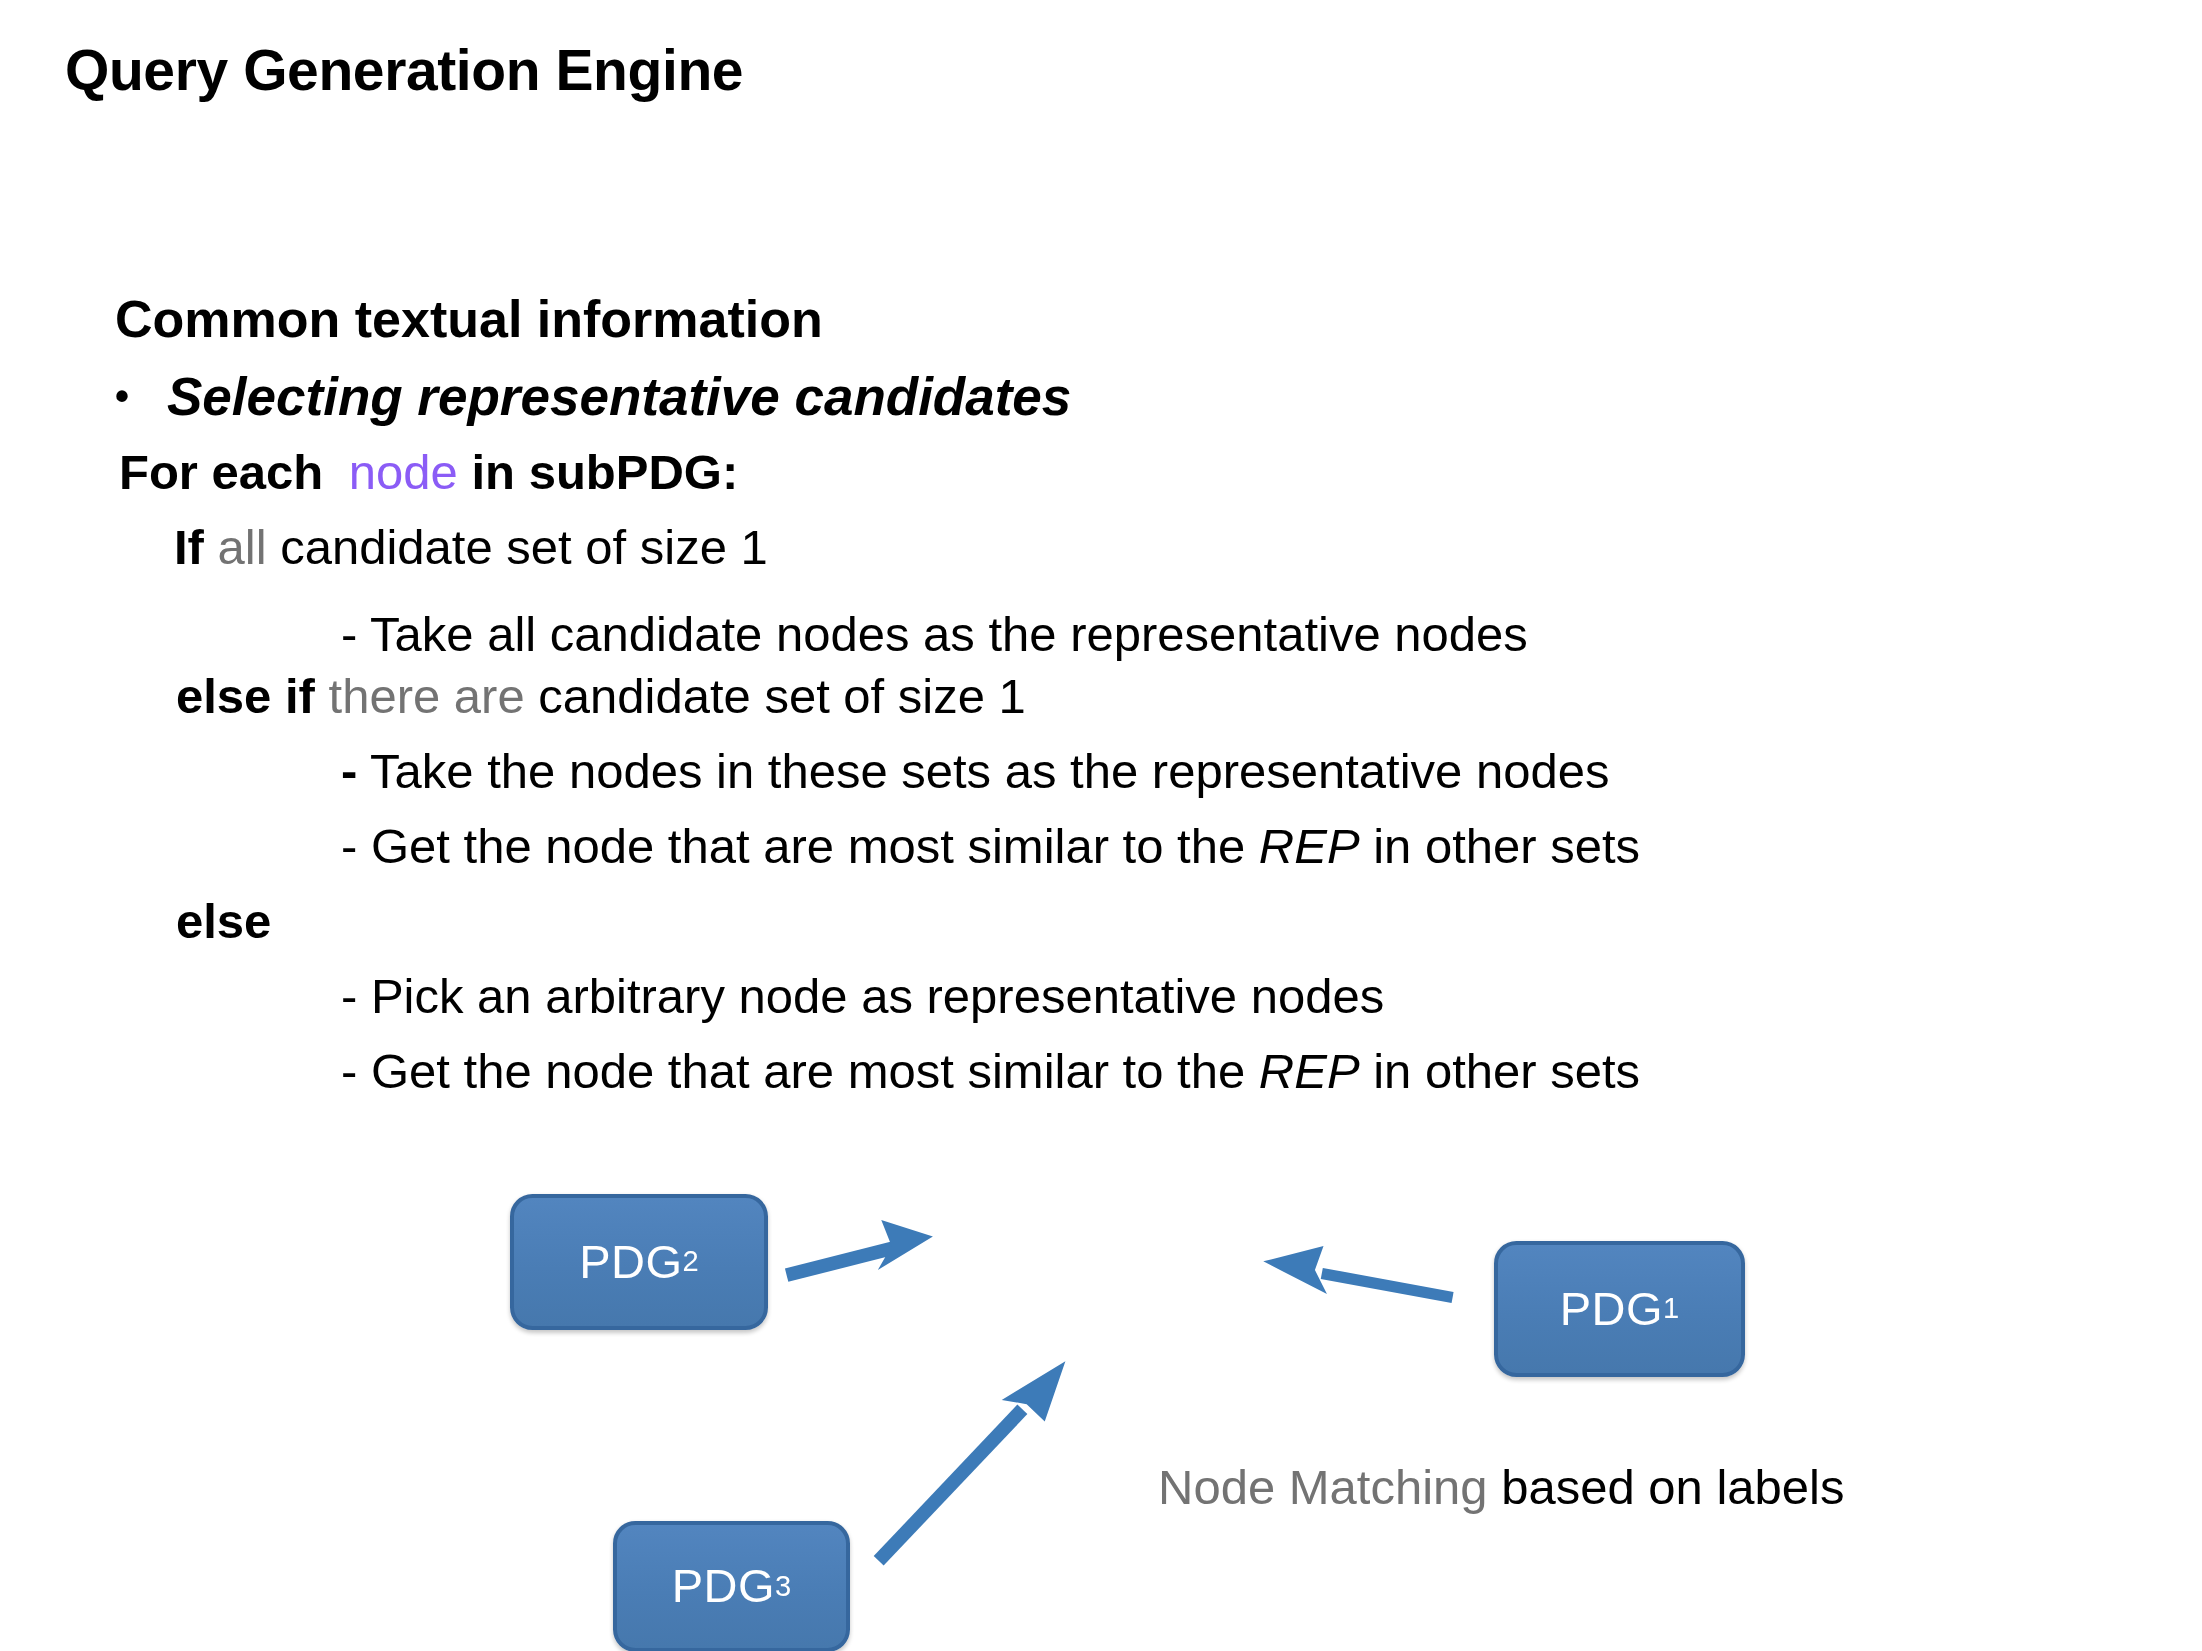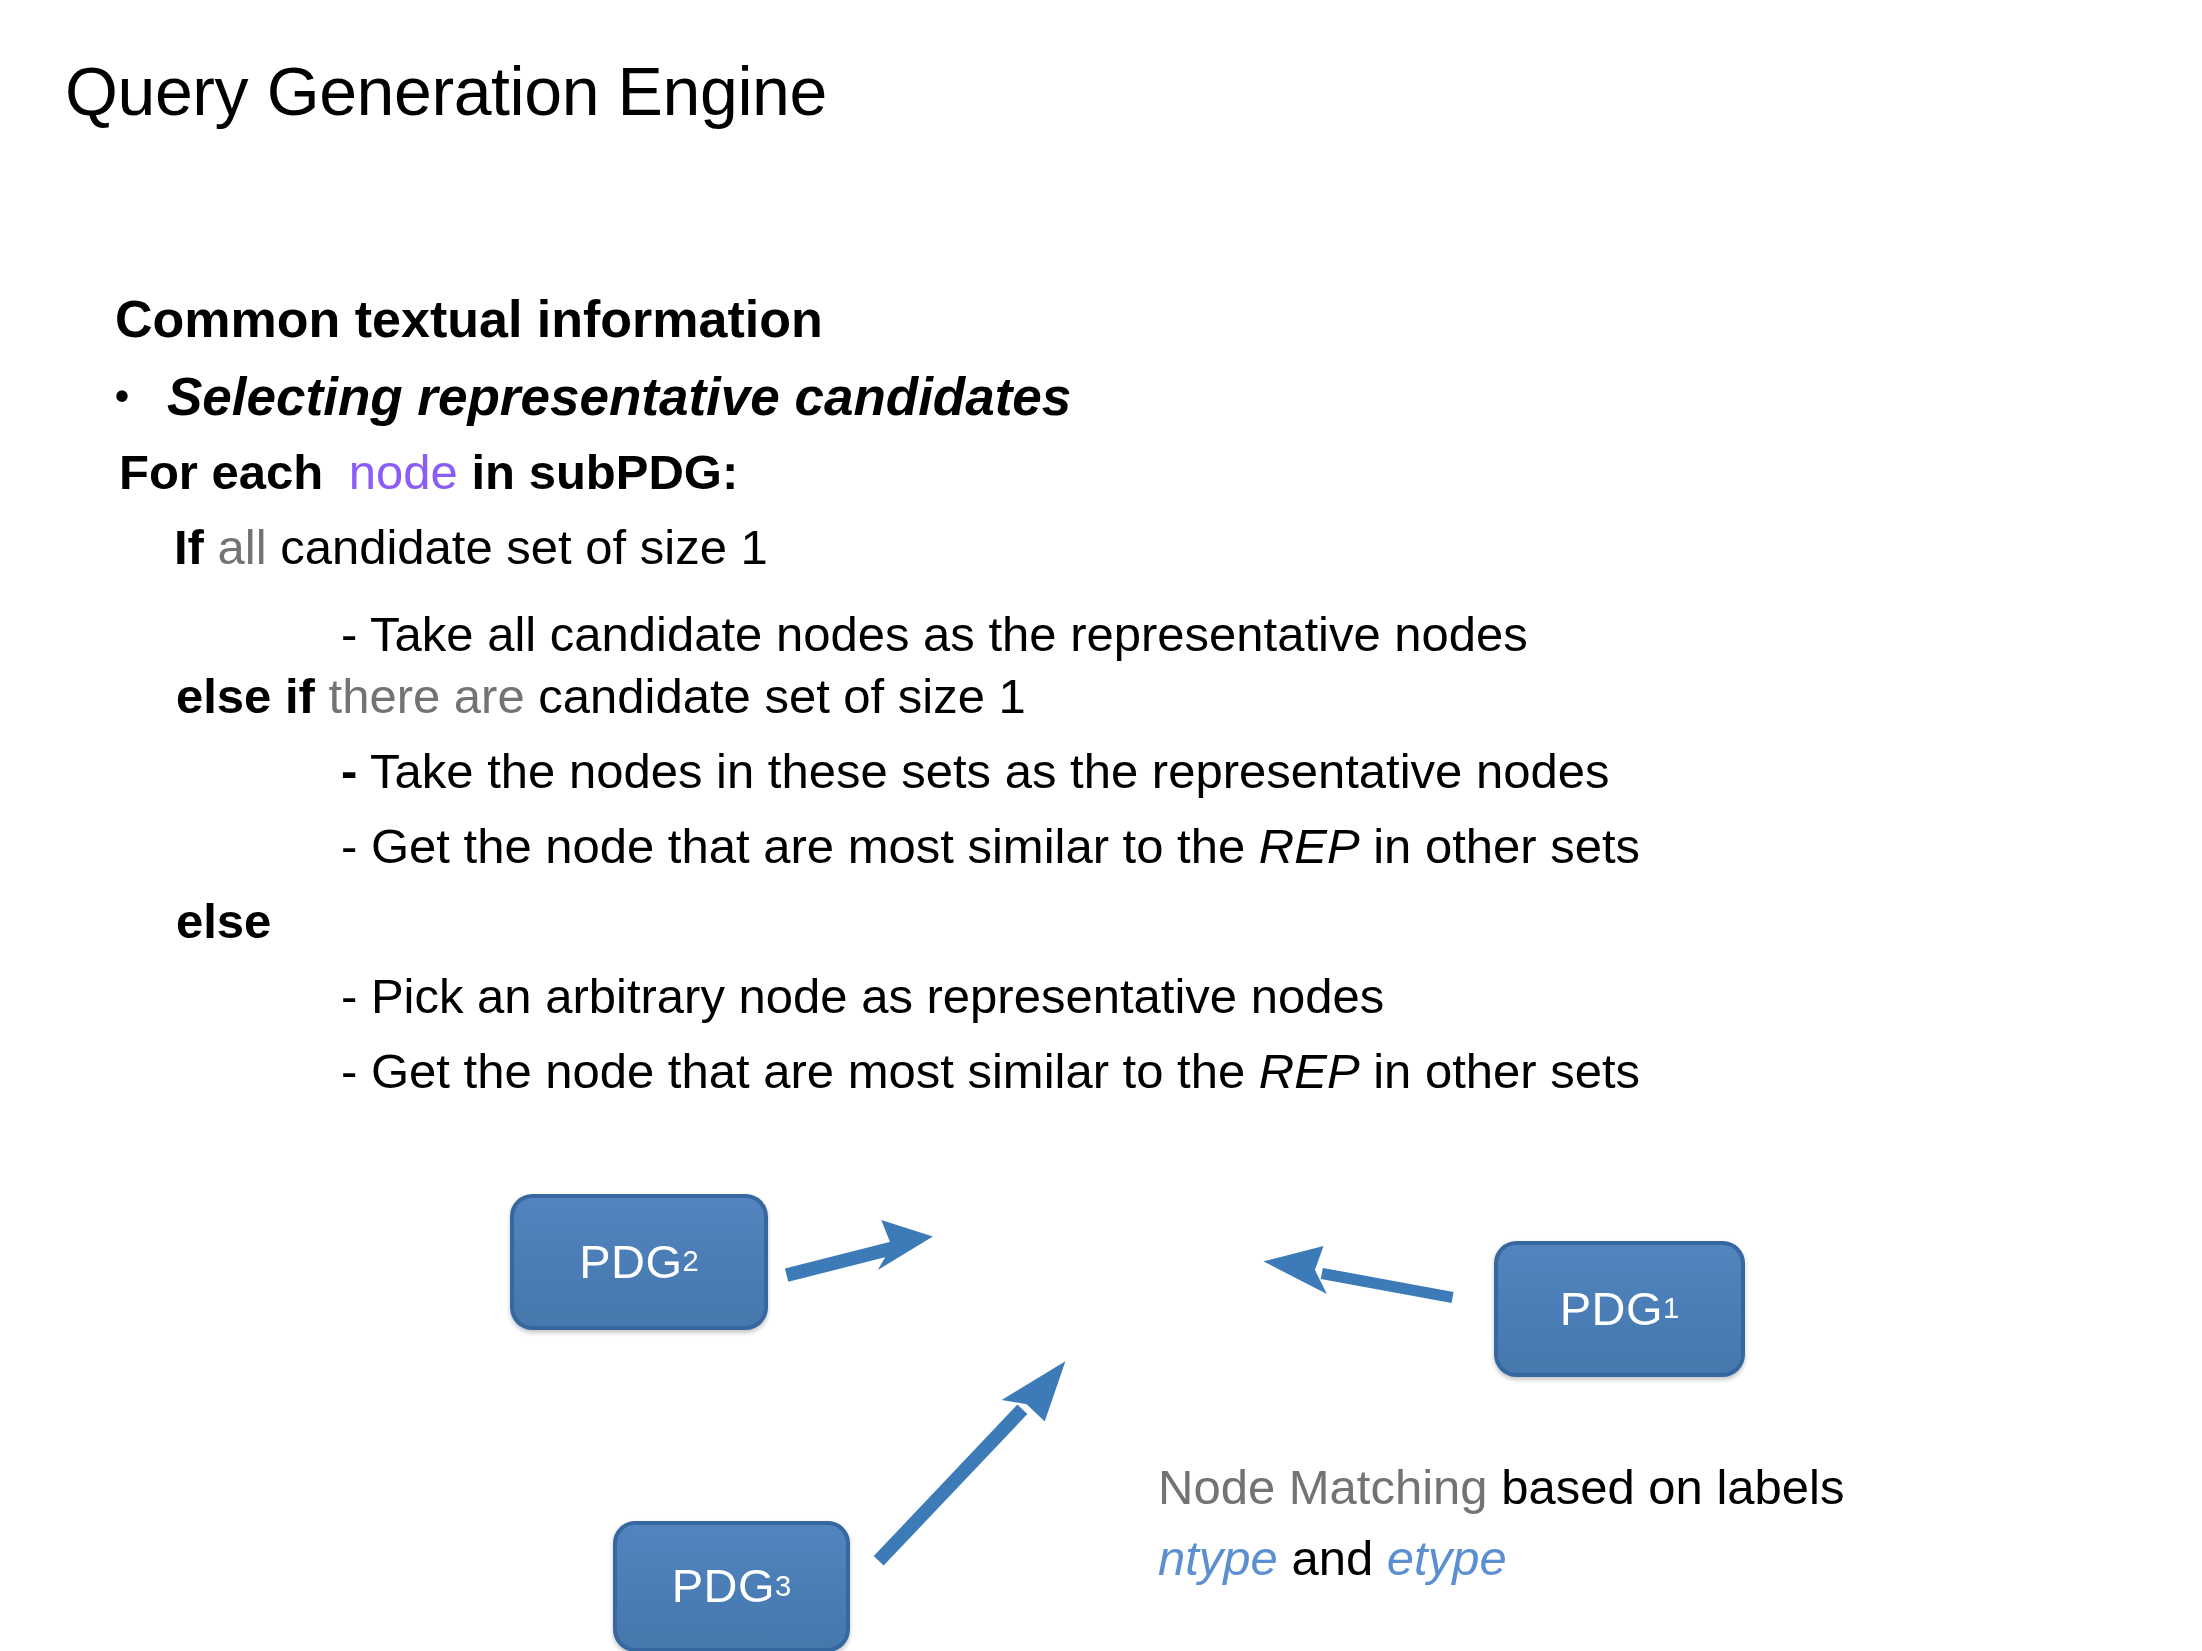--- a/index.html
+++ b/index.html
@@ -21,26 +21,25 @@
     position: absolute;
     inset: 0;
     background: #ffffff;
   }
 
   
   .title {
     position: absolute;
     left: 65px;
     top: 41px;
-    font-size: 68px;
-    font-weight: 400;
+    font-size: 57px;
+    font-weight: 700;
     letter-spacing: -0.4px;
     line-height: 1.05;
     white-space: nowrap;
-    margin-top: 15px;
   }
 
   
   .body-block {
     position: absolute;
     left: 0;
     top: 293px;
     width: 2203px;
   }
 
@@ -211,20 +210,17 @@
 
     <div class="node-box" id="box-pdg3">
       <span>PDG</span>
         <sub>3</sub>
     </div>
 
     <div class="annot" style="left:1127px; top:1463px;">
       <span class="red">Node Matching</span><span> based on labels</span>
     </div>
 
-    <div class="annot" style="left:1127px; top:1534px;">
-      <span class="blue-ital">ntype</span><span> and </span><span class="blue-ital">etype</span>
-    </div>
 
   </div>
 
 </div>
 
 
 </body></html>

